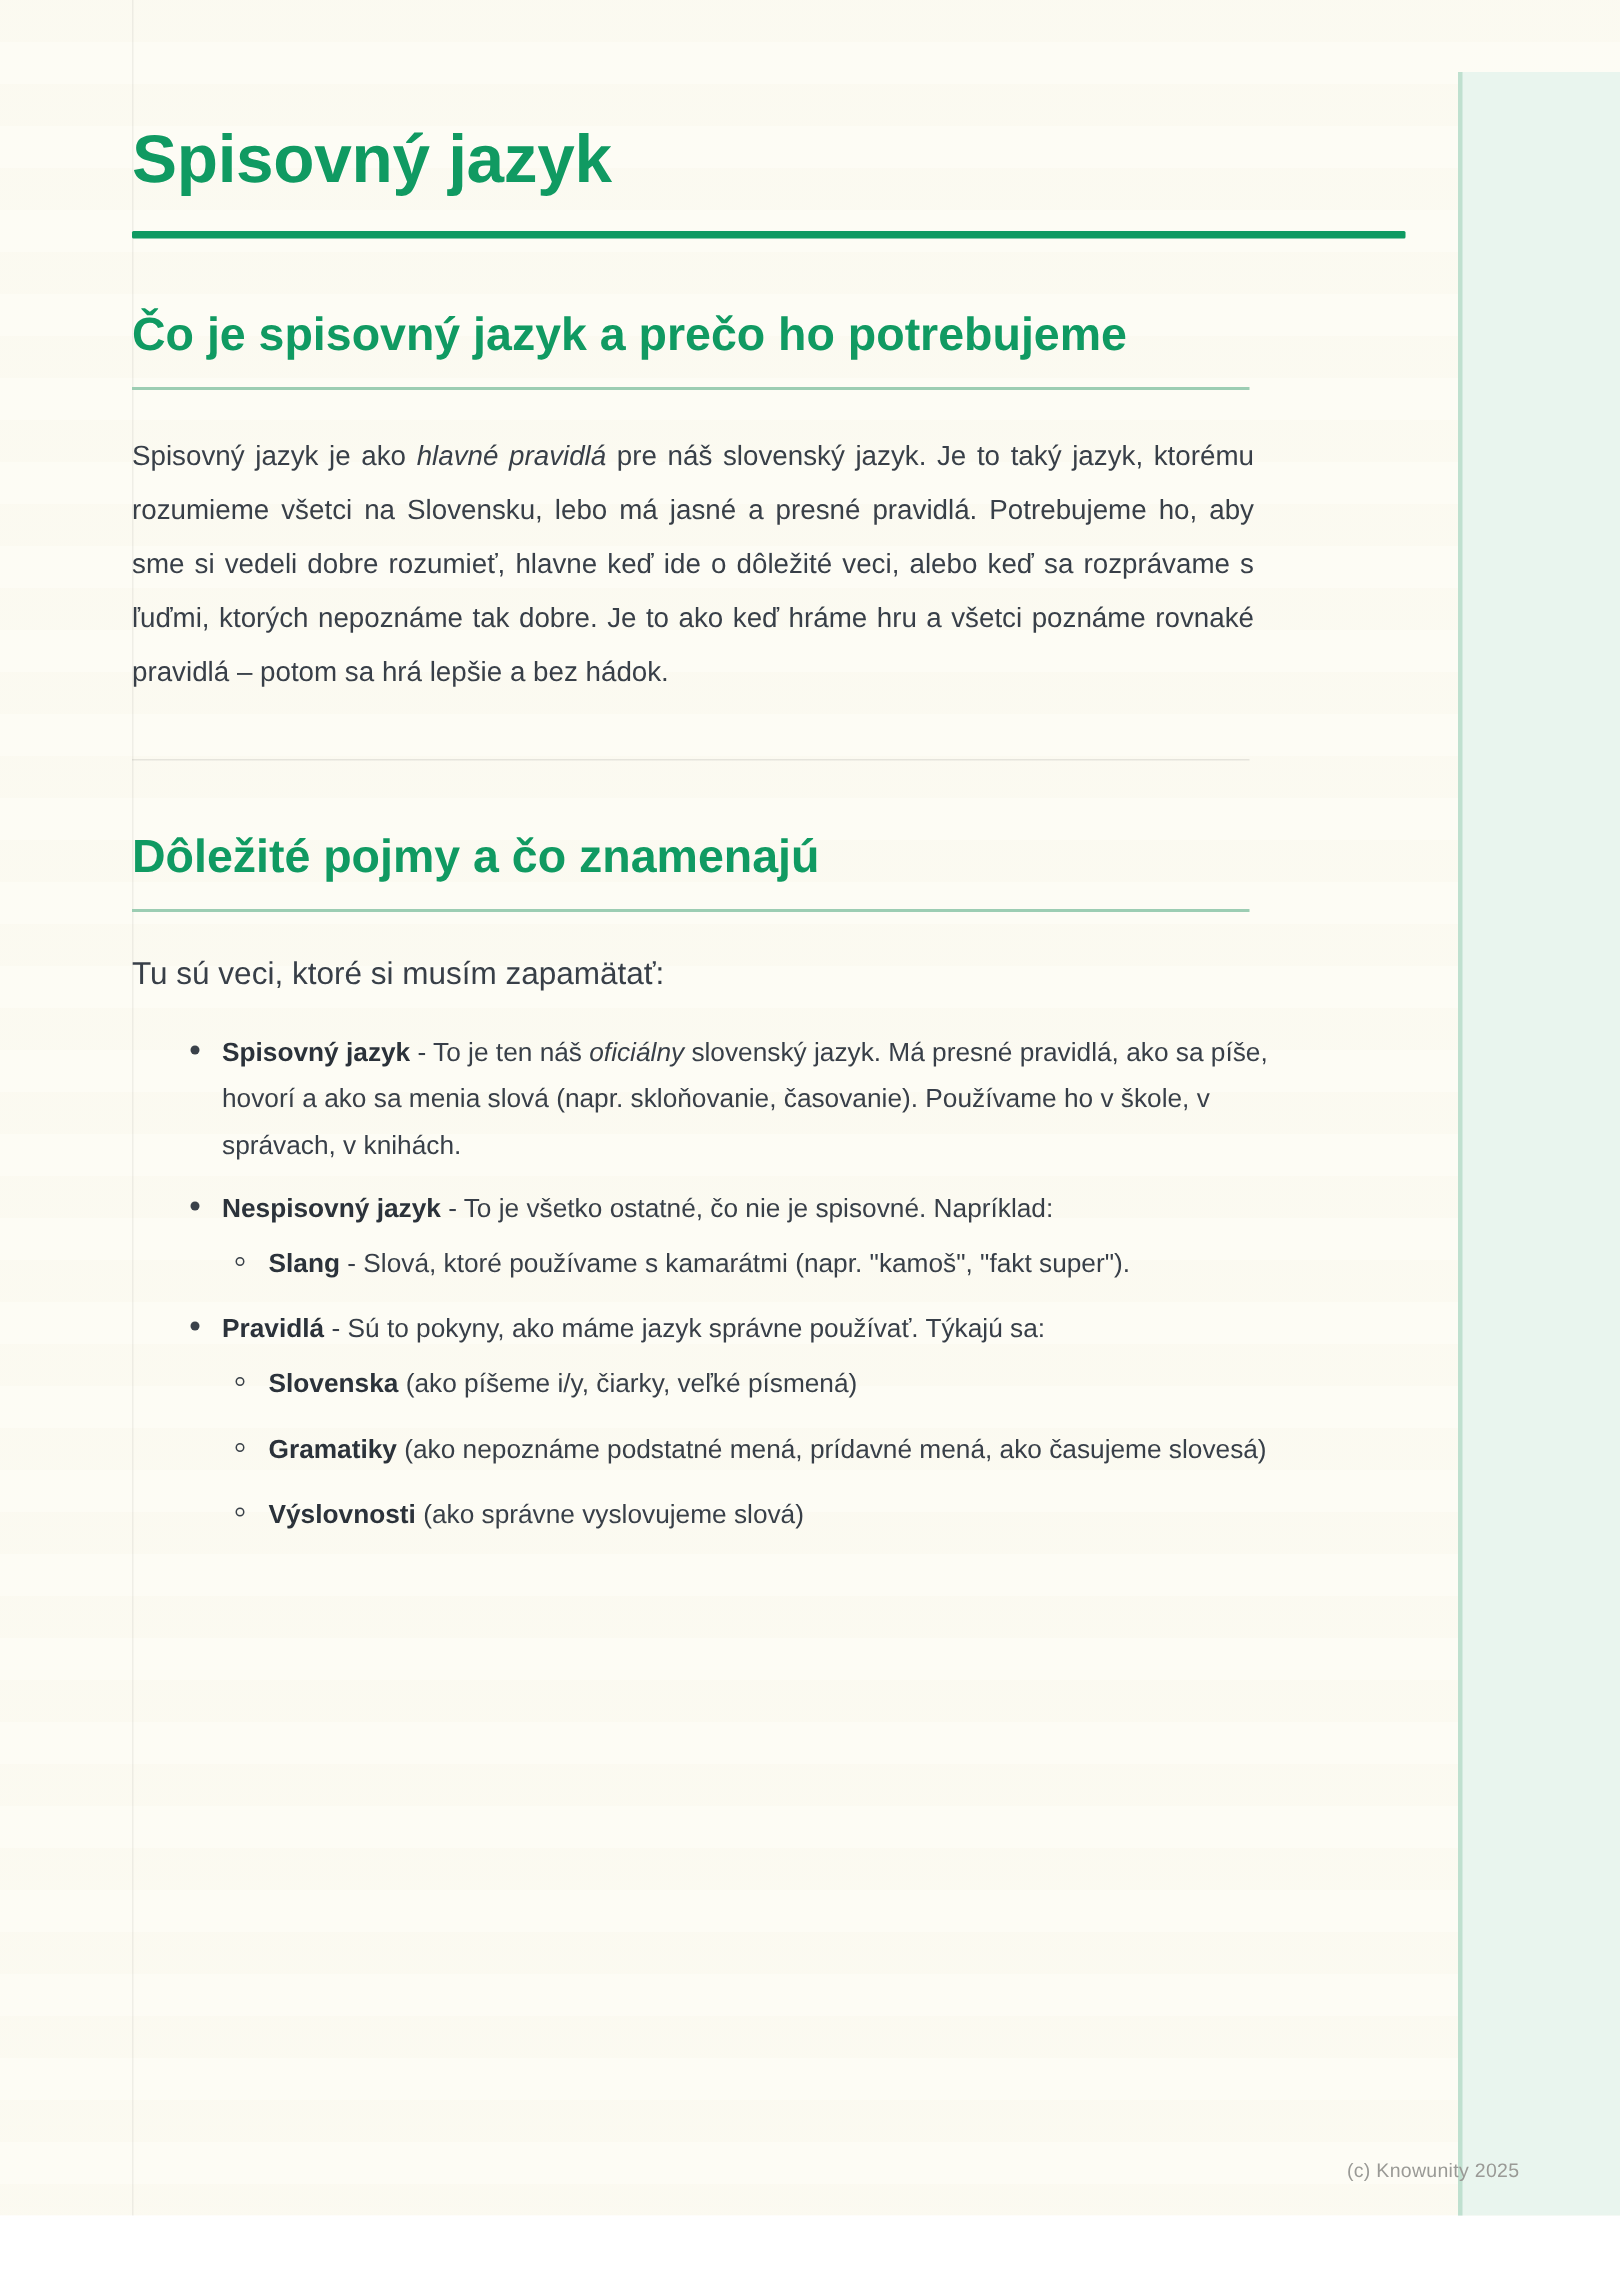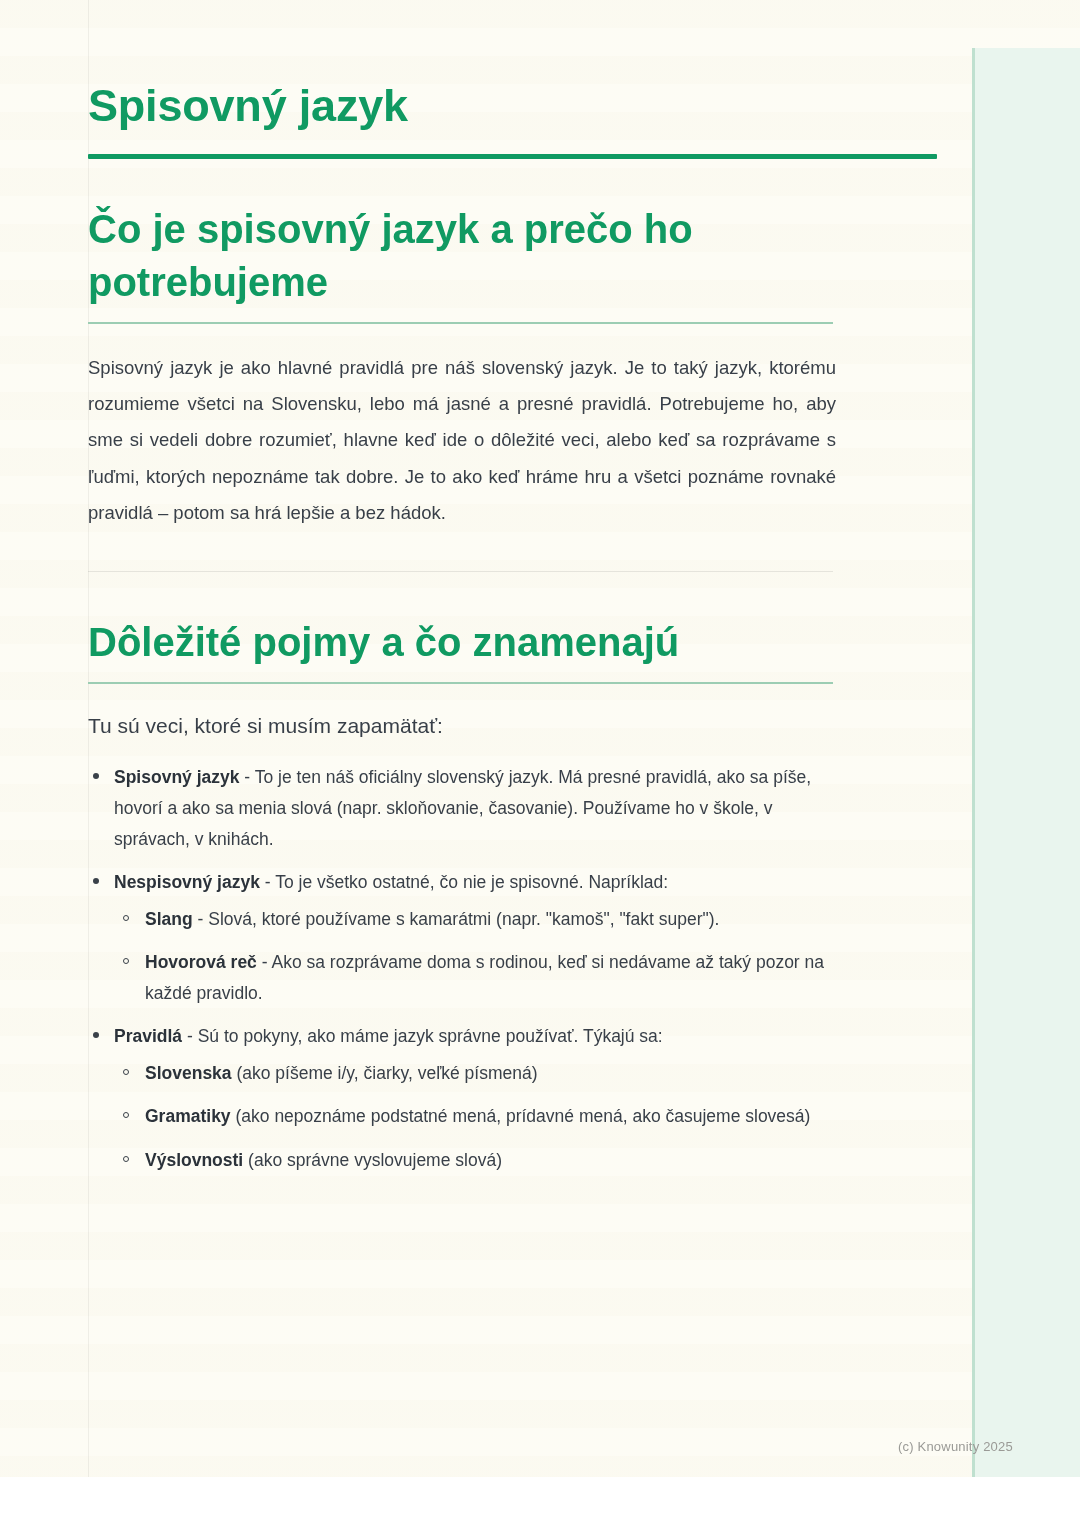--- a/index.html
+++ b/index.html
@@ -92,21 +92,21 @@
   .title-rule {
     margin-top: 22px;
     width: 849px;
     height: 5px;
     background: #0f9a62;
     border-radius: 1px;
   }
 
   h2.section-title {
     margin: 44px 0 0 0;
-    font-size: 40px;
+    font-size: 31px;
     line-height: 1.32;
     font-weight: 700;
     color: #109A62;
     max-width: 700px;
   }
   .section-rule {
     margin-top: 14px;
     width: 745px;
     height: 2px;
     background: #9ccdb3;
@@ -122,37 +122,38 @@
     text-justify: inter-word;
   }
   p.lead-text {
     margin: 24px 0 0 0;
     font-size: 21px;
     line-height: 1.7;
     color: #383f48;
     width: 748px;
   }
   .em {
+    font-style: italic;
   }
   .strong {
     font-weight: 700;
     color: #2b323a;
   }
 
   .divider {
     margin-top: 40px;
     width: 745px;
     height: 1px;
     background: rgba(120,120,110,0.16);
   }
 
   
   ul.lvl1 {
-    margin: 18px 0 0 2px;
-    padding-left: 24px;
+    margin: 18px 0 0 16px;
+    padding-left: 44px;
     list-style: none;
   }
   ul.lvl1 > li {
     position: relative;
     font-size: 17.5px;
     line-height: 1.78;
     color: #383f48;
     margin-bottom: 11px;
     width: 720px;
   }
@@ -235,23 +236,20 @@
         <span class="bullet"></span><span class="strong">Spisovný jazyk</span><span> - </span><span>To je ten náš </span><span class="em">oficiálny</span><span> slovenský jazyk. Má presné pravidlá, ako sa píše, hovorí a ako sa menia slová (napr. skloňovanie, časovanie). Používame ho v škole, v správach, v knihách.</span>
       </li>
 
       <li>
         <span class="bullet"></span><span class="strong">Nespisovný jazyk</span><span> - </span><span>To je všetko ostatné, čo nie je spisovné. Napríklad:</span>
 
         <ul class="lvl2">
           <li>
             <span class="bullet-hollow"></span><span class="strong">Slang</span><span> - </span><span>Slová, ktoré používame s kamarátmi (napr. "kamoš", "fakt super").</span>
           </li>
-          <li>
-            <span class="bullet-hollow"></span><span class="strong">Hovorová reč</span><span> - </span><span>Ako sa rozprávame doma s rodinou, keď si nedávame až taký pozor na každé pravidlo.</span>
-          </li>
         </ul>
       </li>
 
       <li>
         <span class="bullet"></span><span class="strong">Pravidlá</span><span> - </span><span>Sú to pokyny, ako máme jazyk správne používať. Týkajú sa:</span>
 
         <ul class="lvl2">
           <li>
             <span class="bullet-hollow"></span><span class="strong">Slovenska</span><span> </span><span>(ako píšeme i/y, čiarky, veľké písmená)</span>
           </li>

